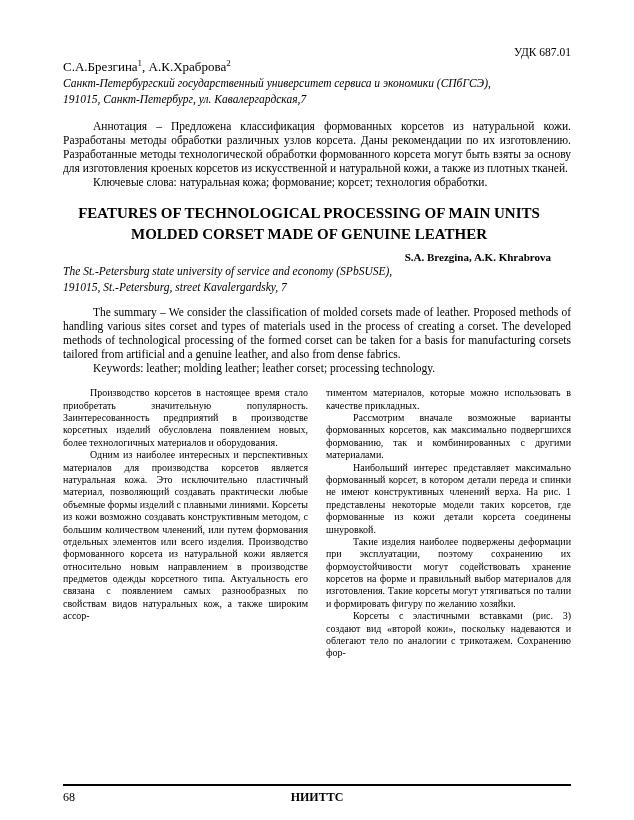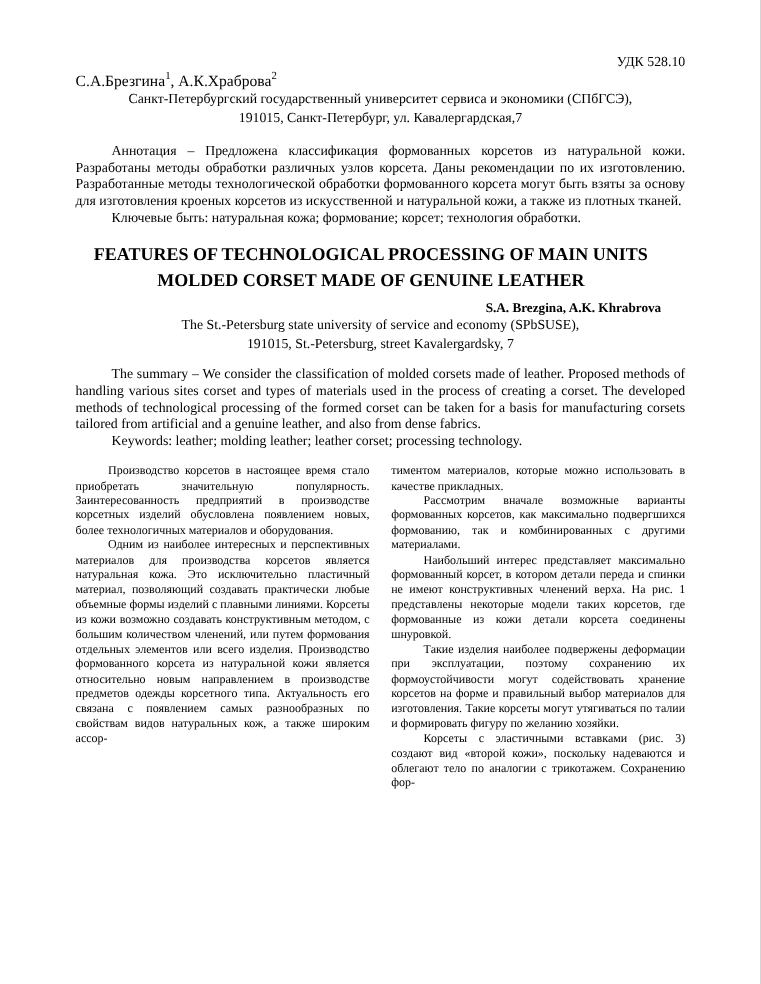--- a/index.html
+++ b/index.html
@@ -31,21 +31,21 @@
     font-size: 13.5px;
     line-height: 1.4;
     margin: 8px 10px 12px 10px;
   }
   .authors-ru {
     font-size: 13px;
     margin: 0;
   }
   .authors-ru sup { font-size: 9px; }
   .affiliation {
-    text-align: center;
+    font-style: italic;
     font-size: 11.5px;
     line-height: 1.3;
     margin: 1px 0 0 0;
   }
   .abstract-block {
     margin-top: 12px;
     font-size: 11.5px;
     line-height: 1.22;
     text-align: justify;
   }
@@ -113,31 +113,31 @@
     top: 4px;
     text-align: center;
     font-weight: bold;
   }
 </style>
 </head>
 <body>
 
 <div class="page">
 
-  <div class="udc">УДК 528.10</div>
+  <div class="udc">УДК 687.01</div>
 
 
   <p class="authors-ru"><span>С.А.Брезгина</span><sup>1</sup><span>, </span><span>А.К.Храброва</span><sup>2</sup></p>
 
   <p class="affiliation">Санкт-Петербургский государственный университет сервиса и экономики (СПбГСЭ),</p>
   <p class="affiliation">191015, Санкт-Петербург, ул. Кавалергардская,7</p>
 
   <div class="abstract-block">
     <p><span class="ital">Аннотация</span><span> – Предложена классификация формованных корсетов из натуральной кожи. Разработаны методы обработки различных узлов корсета. Даны рекомендации по их изготовлению. Разработанные методы технологической обработки формованного корсета могут быть взяты за основу для изготовления кроеных корсетов из искусственной и натуральной кожи, а также из плотных тканей.</span></p>
-    <p><span class="ital">Ключевые быть</span><span>: натуральная кожа; формование; корсет; технология обработки.</span></p>
+    <p><span class="ital">Ключевые слова</span><span>: натуральная кожа; формование; корсет; технология обработки.</span></p>
   </div>
 
   <h2 class="title-en">FEATURES OF TECHNOLOGICAL PROCESSING OF MAIN UNITS MOLDED CORSET MADE OF GENUINE LEATHER</h2>
 
   <p class="authors-en">S.A. Brezgina, A.K. Khrabrova</p>
 
   <p class="affiliation">The St.-Petersburg state university of service and economy (SPbSUSE),</p>
   <p class="affiliation">191015, St.-Petersburg, street Kavalergardsky, 7</p>
 
   <div class="summary-block">
@@ -152,14 +152,18 @@
     </div>
     <div class="col">
       <p class="no-indent">тиментом материалов, которые можно использовать в качестве прикладных.</p>
       <p>Рассмотрим вначале возможные варианты формованных корсетов, как максимально подвергшихся формованию, так и комбинированных с другими материалами.</p>
       <p>Наибольший интерес представляет максимально формованный корсет, в котором детали переда и спинки не имеют конструктивных членений верха. На рис. 1 представлены некоторые модели таких корсетов, где формованные из кожи детали корсета соединены шнуровкой.</p>
       <p>Такие изделия наиболее подвержены деформации при эксплуатации, поэтому сохранению их формоустойчивости могут содействовать хранение корсетов на форме и правильный выбор материалов для изготовления. Такие корсеты могут утягиваться по талии и формировать фигуру по желанию хозяйки.</p>
       <p>Корсеты с эластичными вставками (рис. 3) создают вид «второй кожи», поскольку надеваются и облегают тело по аналогии с трикотажем. Сохранению фор-</p>
     </div>
   </div>
 
+  <div class="footer">
+    <span class="page-num">68</span>
+    <span class="journal">НИИТТС</span>
+  </div>
 
 </div>
 
 </body></html>

